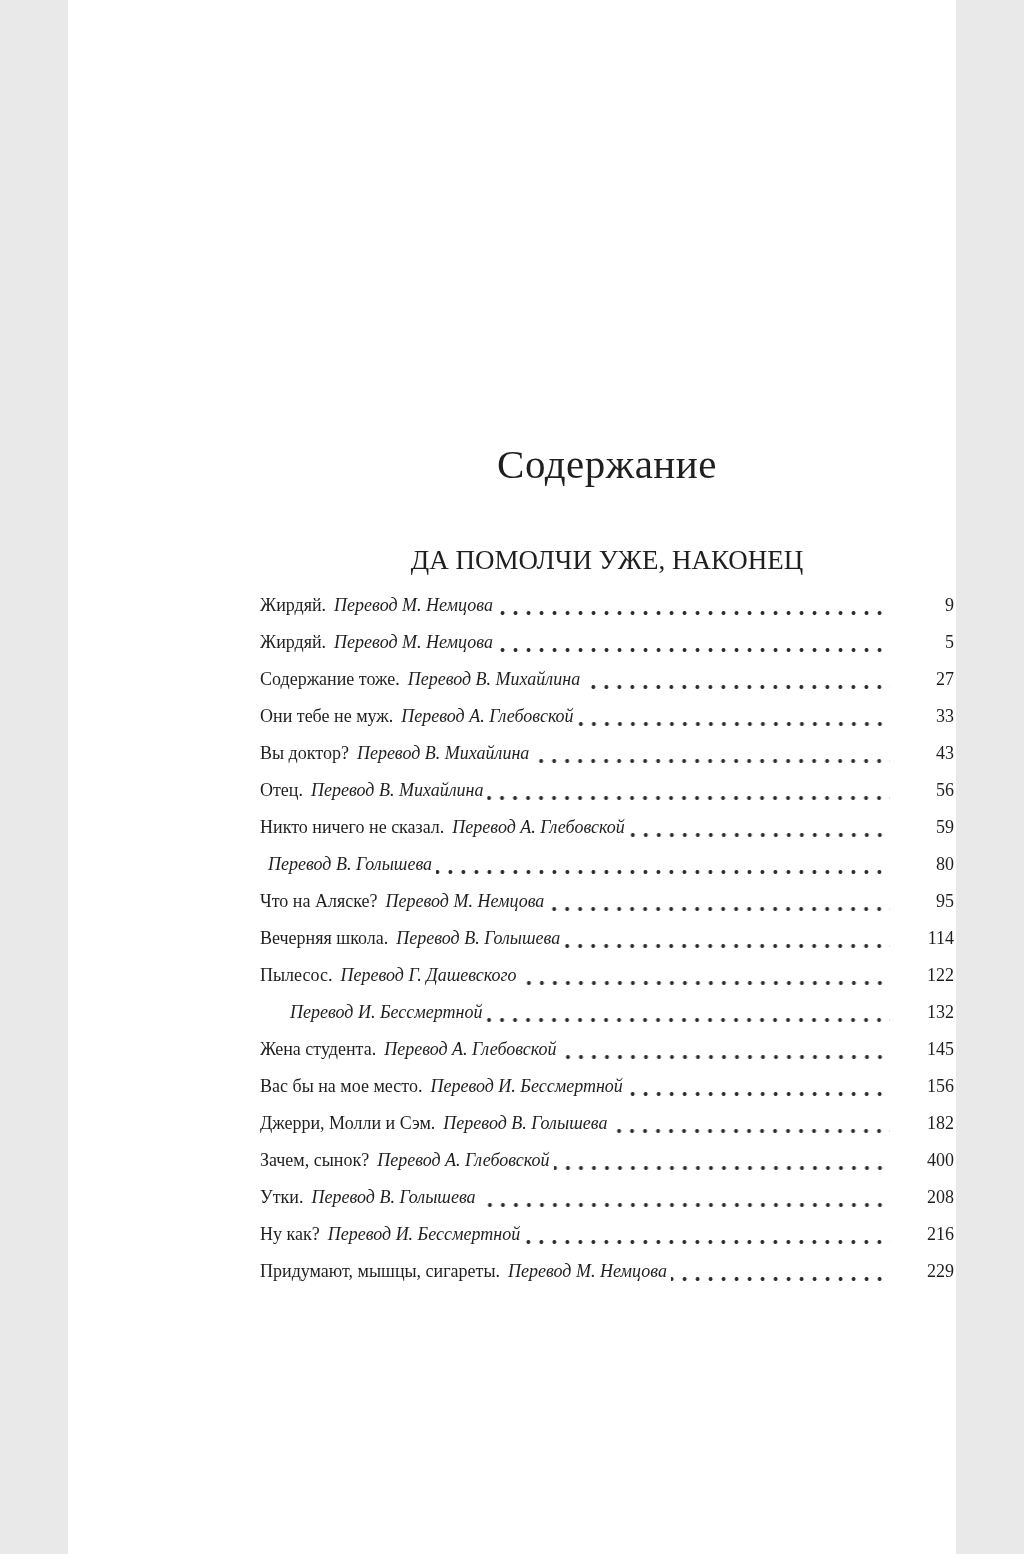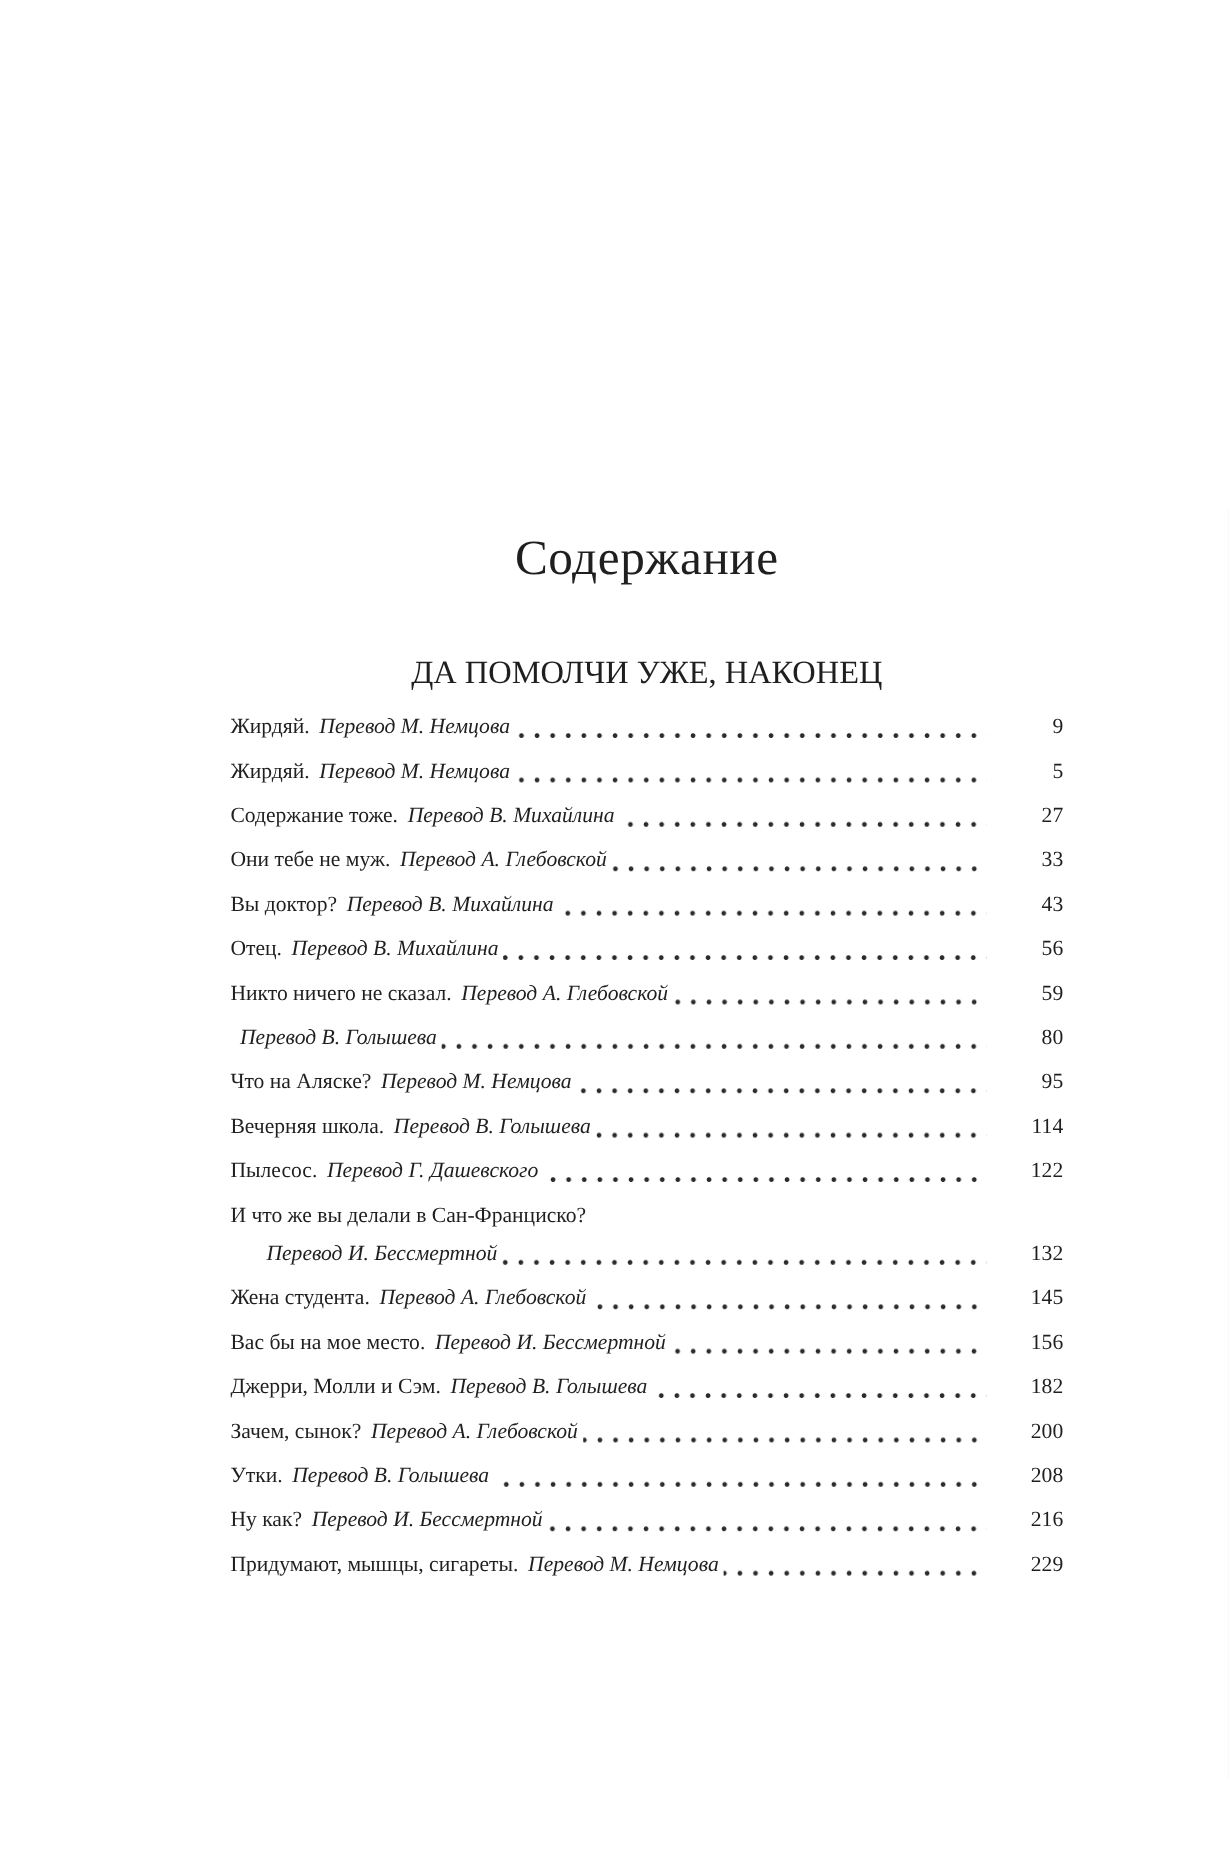--- a/index.html
+++ b/index.html
@@ -1,18 +1,18 @@
 <!DOCTYPE html>
 <html><head>
 <meta charset="utf-8">
 <style>
   html, body { margin: 0; padding: 0; background: #e9e9e9; }
   .page {
     position: relative;
-    width: 1024px;
+    width: 888px;
     height: 1554px;
     background: #ffffff;
     font-family: "Liberation Serif", "DejaVu Serif", serif;
     color: #1f1f1f;
     overflow: hidden;
     margin: 0 auto;
   }
   .content {
     position: absolute;
     left: 192px;
@@ -172,24 +172,20 @@
     <div class="line main">
       <span class="t">Пылесос.</span>
             <span class="tr">Перевод Г. Дашевского</span>
       <span class="dots"></span>
       <span class="num">122</span>
     </div>
 
   </div>
 
   <div class="row wrap">
-    <div class="line main">
-      <span class="t">И что же вы делали в Сан-Франциско?</span>
-
-    </div>
     <div class="line cont">
       <span class="tr">Перевод И. Бессмертной</span>
       <span class="dots"></span>
       <span class="num">132</span>
     </div>
   </div>
 
   <div class="row">
     <div class="line main">
       <span class="t">Жена студента.</span>
@@ -218,21 +214,21 @@
       <span class="num">182</span>
     </div>
 
   </div>
 
   <div class="row">
     <div class="line main">
       <span class="t">Зачем, сынок?</span>
             <span class="tr">Перевод А. Глебовской</span>
       <span class="dots"></span>
-      <span class="num">200</span>
+      <span class="num">400</span>
     </div>
 
   </div>
 
   <div class="row">
     <div class="line main">
       <span class="t">Утки.</span>
             <span class="tr">Перевод В. Голышева</span>
       <span class="dots"></span>
       <span class="num">208</span>

